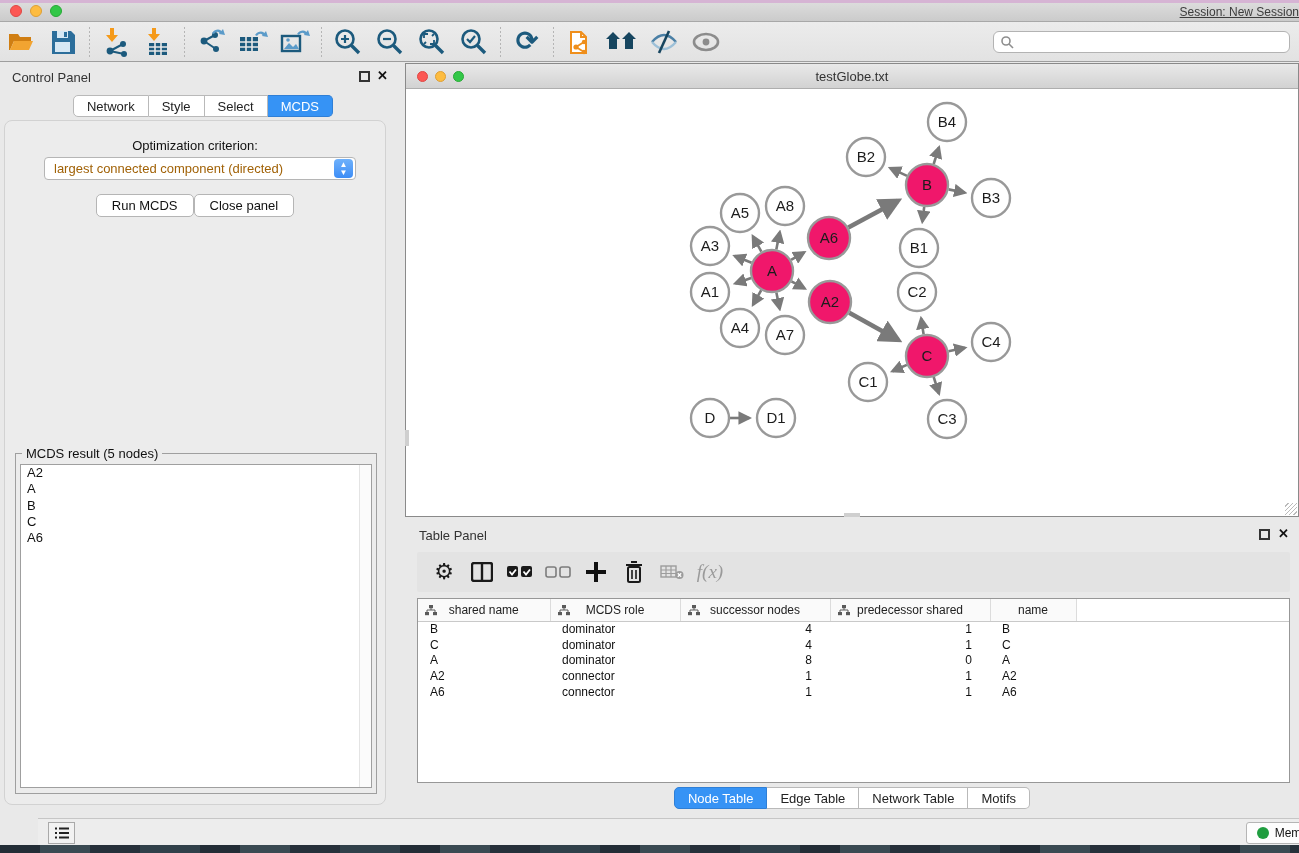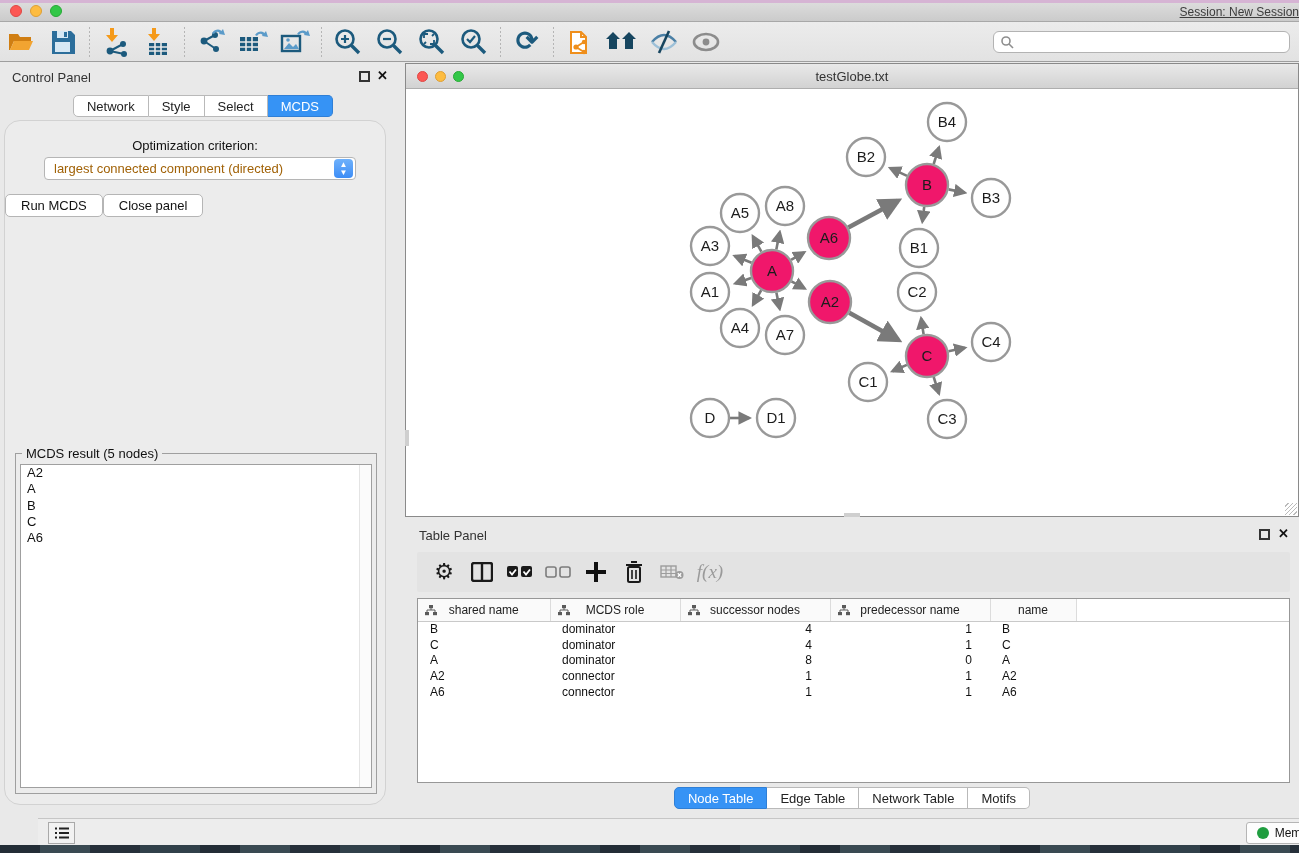--- a/index.html
+++ b/index.html
@@ -41,29 +41,29 @@
   .float-btn { position:absolute; top:9px; width:11px; height:11px; border:2px solid #333; background:transparent; }
   .close-btn { position:absolute; top:6px; font-size:13px; font-weight:bold; color:#111; }
   .cp-tabs { position:absolute; left:8px; top:33px; width:390px; display:flex; justify-content:center; }
   .seg { display:flex; }
   .seg .tab { height:22px; padding:0 13px; display:flex; align-items:center; background:#fff;
     border:1px solid #b9b9b9; border-left:none; font-size:13px; color:#222; }
   .seg .tab:first-child { border-left:1px solid #b9b9b9; border-radius:5px 0 0 5px; }
   .seg .tab:last-child { border-radius:0 5px 5px 0; }
   .seg .tab.active { background:#3693f5; border-color:#2f7fd6; color:#fff; }
   .cp-body { position:absolute; left:4px; top:58px; width:382px; height:685px;
-    background:#ececec; border:1px solid #d2d2d2; border-radius:16px; }
+    background:#ececec; border:1px solid #d2d2d2; border-radius:8px; }
   .opt-label { position:absolute; left:0; top:17px; width:100%; text-align:center; color:#111; }
   .opt-select { position:absolute; left:39px; top:36px; width:312px; height:23px; background:#fff;
     border:1px solid #b5b5b5; border-radius:4px; display:flex; align-items:center; }
   .opt-select .val { flex:1; padding-left:9px; font-size:13px; color:#a16207; white-space:nowrap; }
   .opt-stepper { width:19px; height:19px; margin-right:2px; border-radius:4px;
     background:linear-gradient(#6fb1fb,#3d8df6); color:#fff; font-size:8px; line-height:8px;
     display:flex; flex-direction:column; align-items:center; justify-content:center; }
-  .cp-buttons { position:absolute; left:0; top:73px; width:100%; display:flex; gap:0; }
+  .cp-buttons { position:absolute; left:0; top:73px; width:100%; display:flex; justify-content:center; gap:0; }
   .btn { height:23px; padding:0 15px; background:#fff; border:1px solid #b5b5b5; border-radius:5px;
     font-size:13px; color:#111; display:flex; align-items:center; }
   .result-fieldset { position:absolute; left:10px; top:332px; width:362px; height:341px;
     border:1px solid #9f9f9f; }
   .result-legend { position:absolute; left:6px; top:-8px; background:#ececec; padding:0 4px;
     font-size:13px; color:#111; }
   .result-list { position:absolute; left:4px; top:10px; right:4px; bottom:5px; background:#fff;
     border:1px solid #9f9f9f; overflow:hidden; }
   .result-scroll { position:absolute; right:0; top:0; bottom:0; width:12px; background:#fbfbfb; border-left:1px solid #e4e4e4; }
   .result-item { padding:0 6px; line-height:16.3px; font-size:13px; color:#111; }
@@ -510,21 +510,21 @@
                   <rect x="4" y="0" width="4" height="3.2" fill="#5a5a5a"></rect>
                   <path d="M6 3v2M2 5h8M2 5v2M10 5v2" stroke="#5a5a5a" fill="none"></path>
                   <rect x="0" y="7" width="4" height="3.2" fill="#5a5a5a"></rect>
                   <rect x="8" y="7" width="4" height="3.2" fill="#5a5a5a"></rect>
                 </svg><span>successor nodes</span></th>
               <th><svg class="hicon" width="12" height="11" viewBox="0 0 12 11">
                   <rect x="4" y="0" width="4" height="3.2" fill="#5a5a5a"></rect>
                   <path d="M6 3v2M2 5h8M2 5v2M10 5v2" stroke="#5a5a5a" fill="none"></path>
                   <rect x="0" y="7" width="4" height="3.2" fill="#5a5a5a"></rect>
                   <rect x="8" y="7" width="4" height="3.2" fill="#5a5a5a"></rect>
-                </svg><span>predecessor name</span></th>
+                </svg><span>predecessor shared</span></th>
               <th><span>name</span></th>
               <th class="filler"></th>
             </tr>
           </thead>
         <tbody id="table-body">
             <tr>
               <td>B</td>
               <td>dominator</td>
               <td class="num">4</td>
               <td class="num">1</td>

